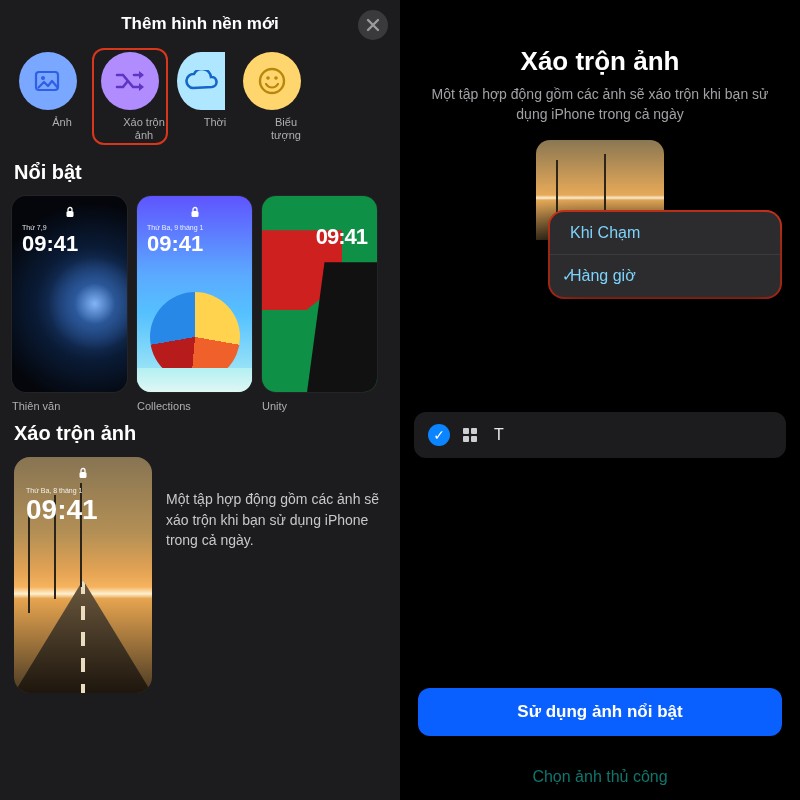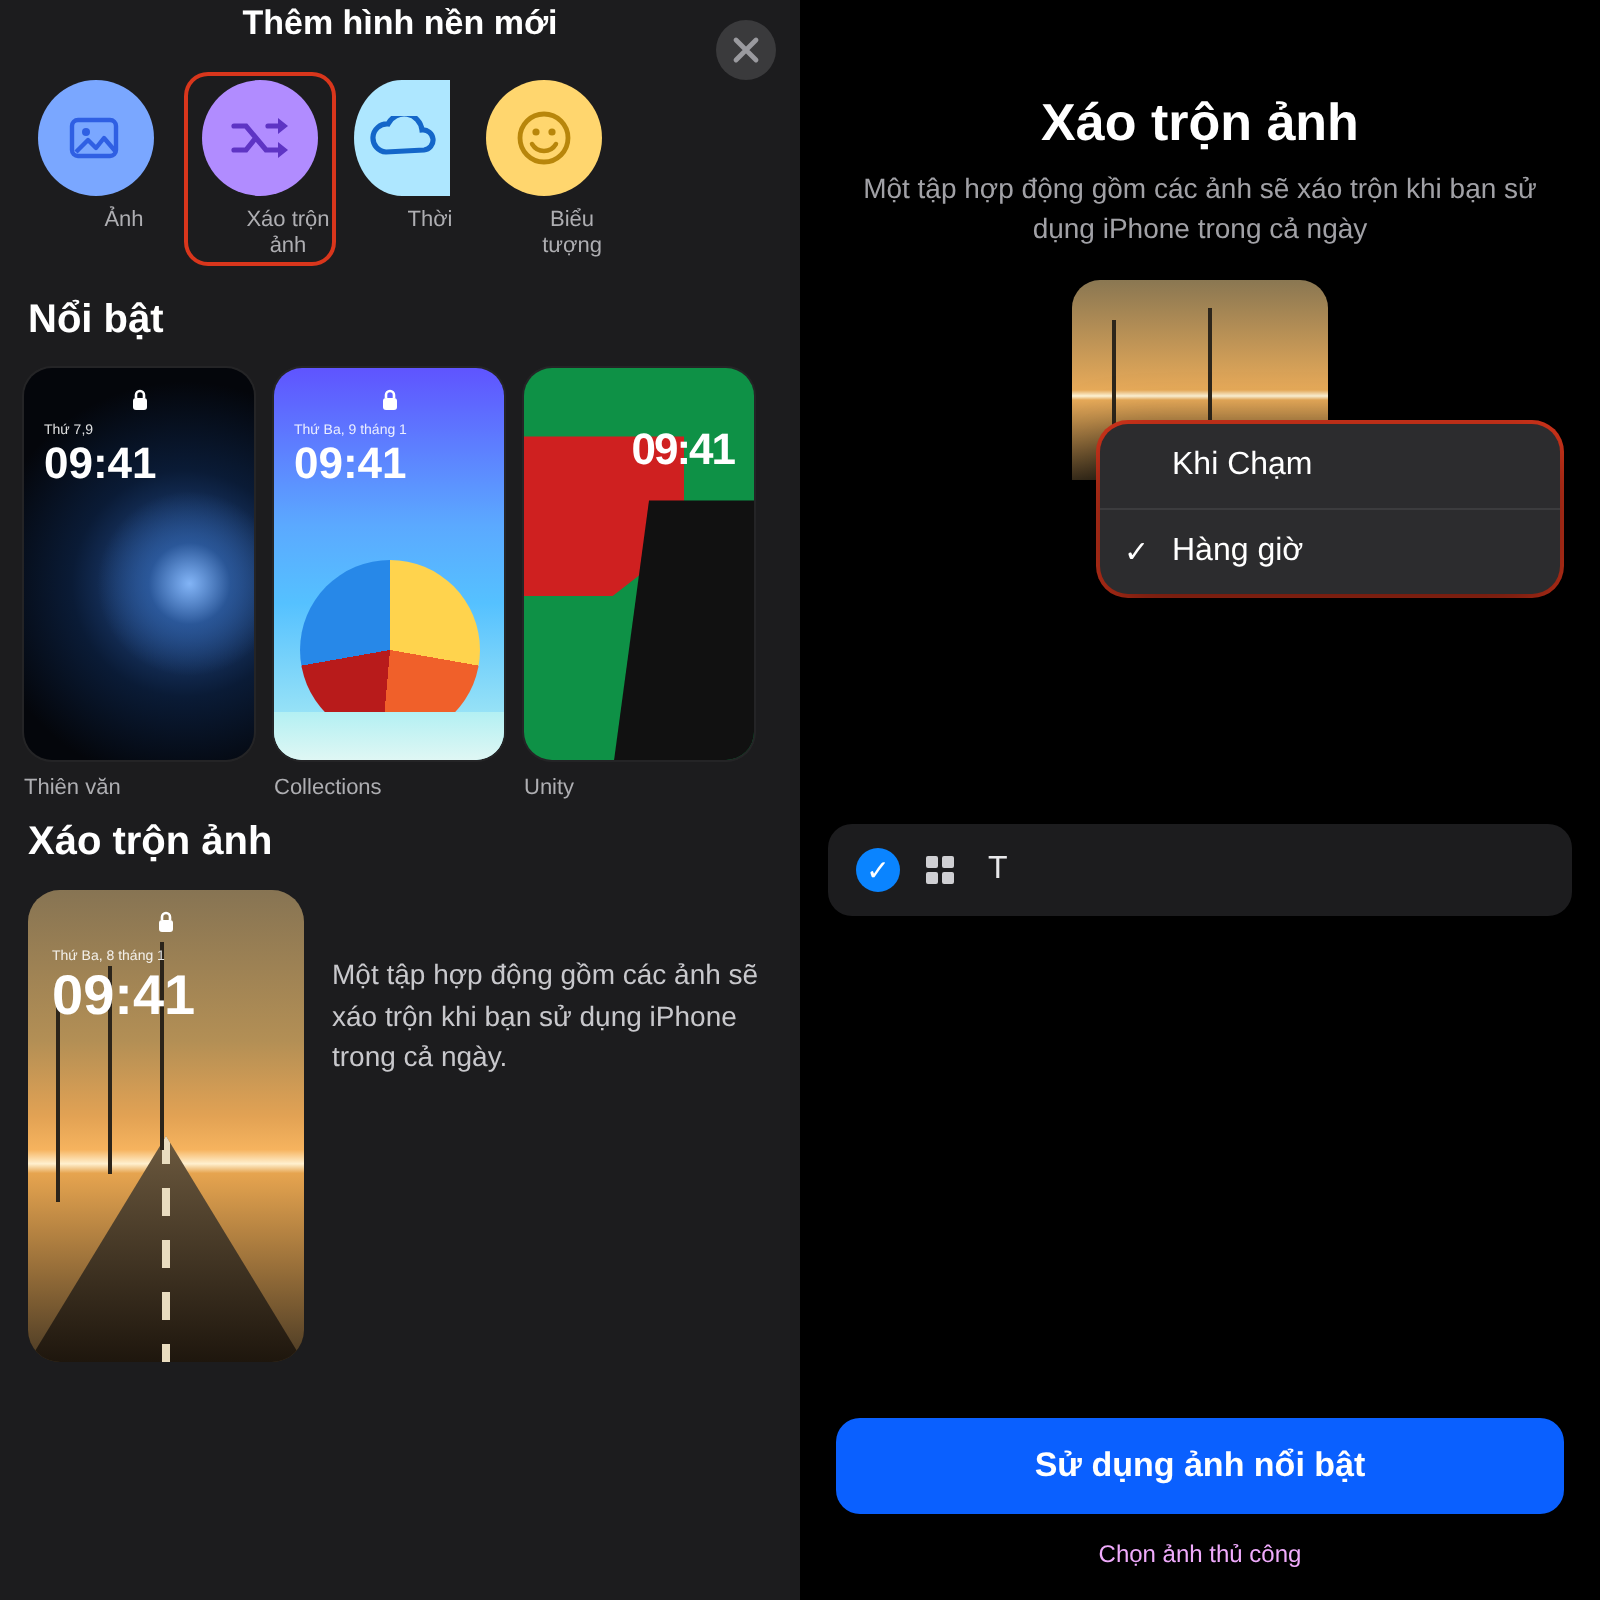--- a/index.html
+++ b/index.html
@@ -14,21 +14,21 @@
     width: 400px; height: 800px;
     background: #1c1c1e;
     position: relative;
     overflow: hidden;
     display: flex; flex-direction: column;
   }
   .screen.right { background: #000; }
 
   
   .header {
-    padding: 2px 12px 8px;
+    padding: 14px 12px 8px;
     display: flex; align-items: center; justify-content: center;
     position: relative;
   }
   .header-title { font-size: 17px; font-weight: 600; color: #fff; }
   .close-btn {
     position: absolute; right: 12px; top: 10px;
     width: 30px; height: 30px;
     border-radius: 50%;
     background: #3a3a3c;
     display: flex; align-items: center; justify-content: center;
@@ -162,22 +162,22 @@
   }
 
   .menu-wrap { position:relative; margin: -28px 20px 0; z-index:30;}
   .popup {
     position:absolute; right:0; top:0; width:230px;
     background:#2c2c2e; border-radius:14px;
     box-shadow: 0 10px 30px rgba(0,0,0,0.6), 0 0 0 2px #d9361c;
     overflow:hidden;
   }
   .popup-item {
-    padding: 12px 16px 12px 36px;
-    font-size:16px; color:#ffffff; position:relative;
+    padding: 12px 16px 12px 20px;
+    font-size:16px; color:#7dd3fc; position:relative;
     border-bottom:1px solid rgba(255,255,255,0.08);
   }
   .popup-item:last-child { border-bottom:none;}
   .popup-item .check{
     position:absolute; left:12px; top:12px; font-size:15px;
   }
 
   .settings { margin: 200px 14px 0; }
   .setting-row {
     background:#1c1c1e; border-radius:12px;
@@ -191,21 +191,21 @@
   .row-icon{ width:20px; text-align:center; color:#cfcfd3;}
   .row-label{ font-size:16px; color:#e8e8ea; flex:1;}
   .row-value{ font-size:15px; color:#9a9a9f;}
 
   .cta-area{ position:absolute; left:0; right:0; bottom:14px; padding:0 18px; text-align:center;}
   .cta-primary{
     display:block; width:100%; padding:14px 11px;
     background:#0a60ff; border-radius:12px;
     font-size:17px; font-weight:600; color:#fff;
   }
-  .cta-link{ display:inline-block; margin-top:13px; color:#f0abfc; font-size:12px;}
+  .cta-link{ display:inline-block; margin-top:32px; color:#0f766e; font-size:16px;}
 
   svg { display:block; }
 </style>
 </head>
 <body>
 
 <div class="screen left">
 
   <div class="header">
     <div class="header-title">Thêm hình nền mới</div>

